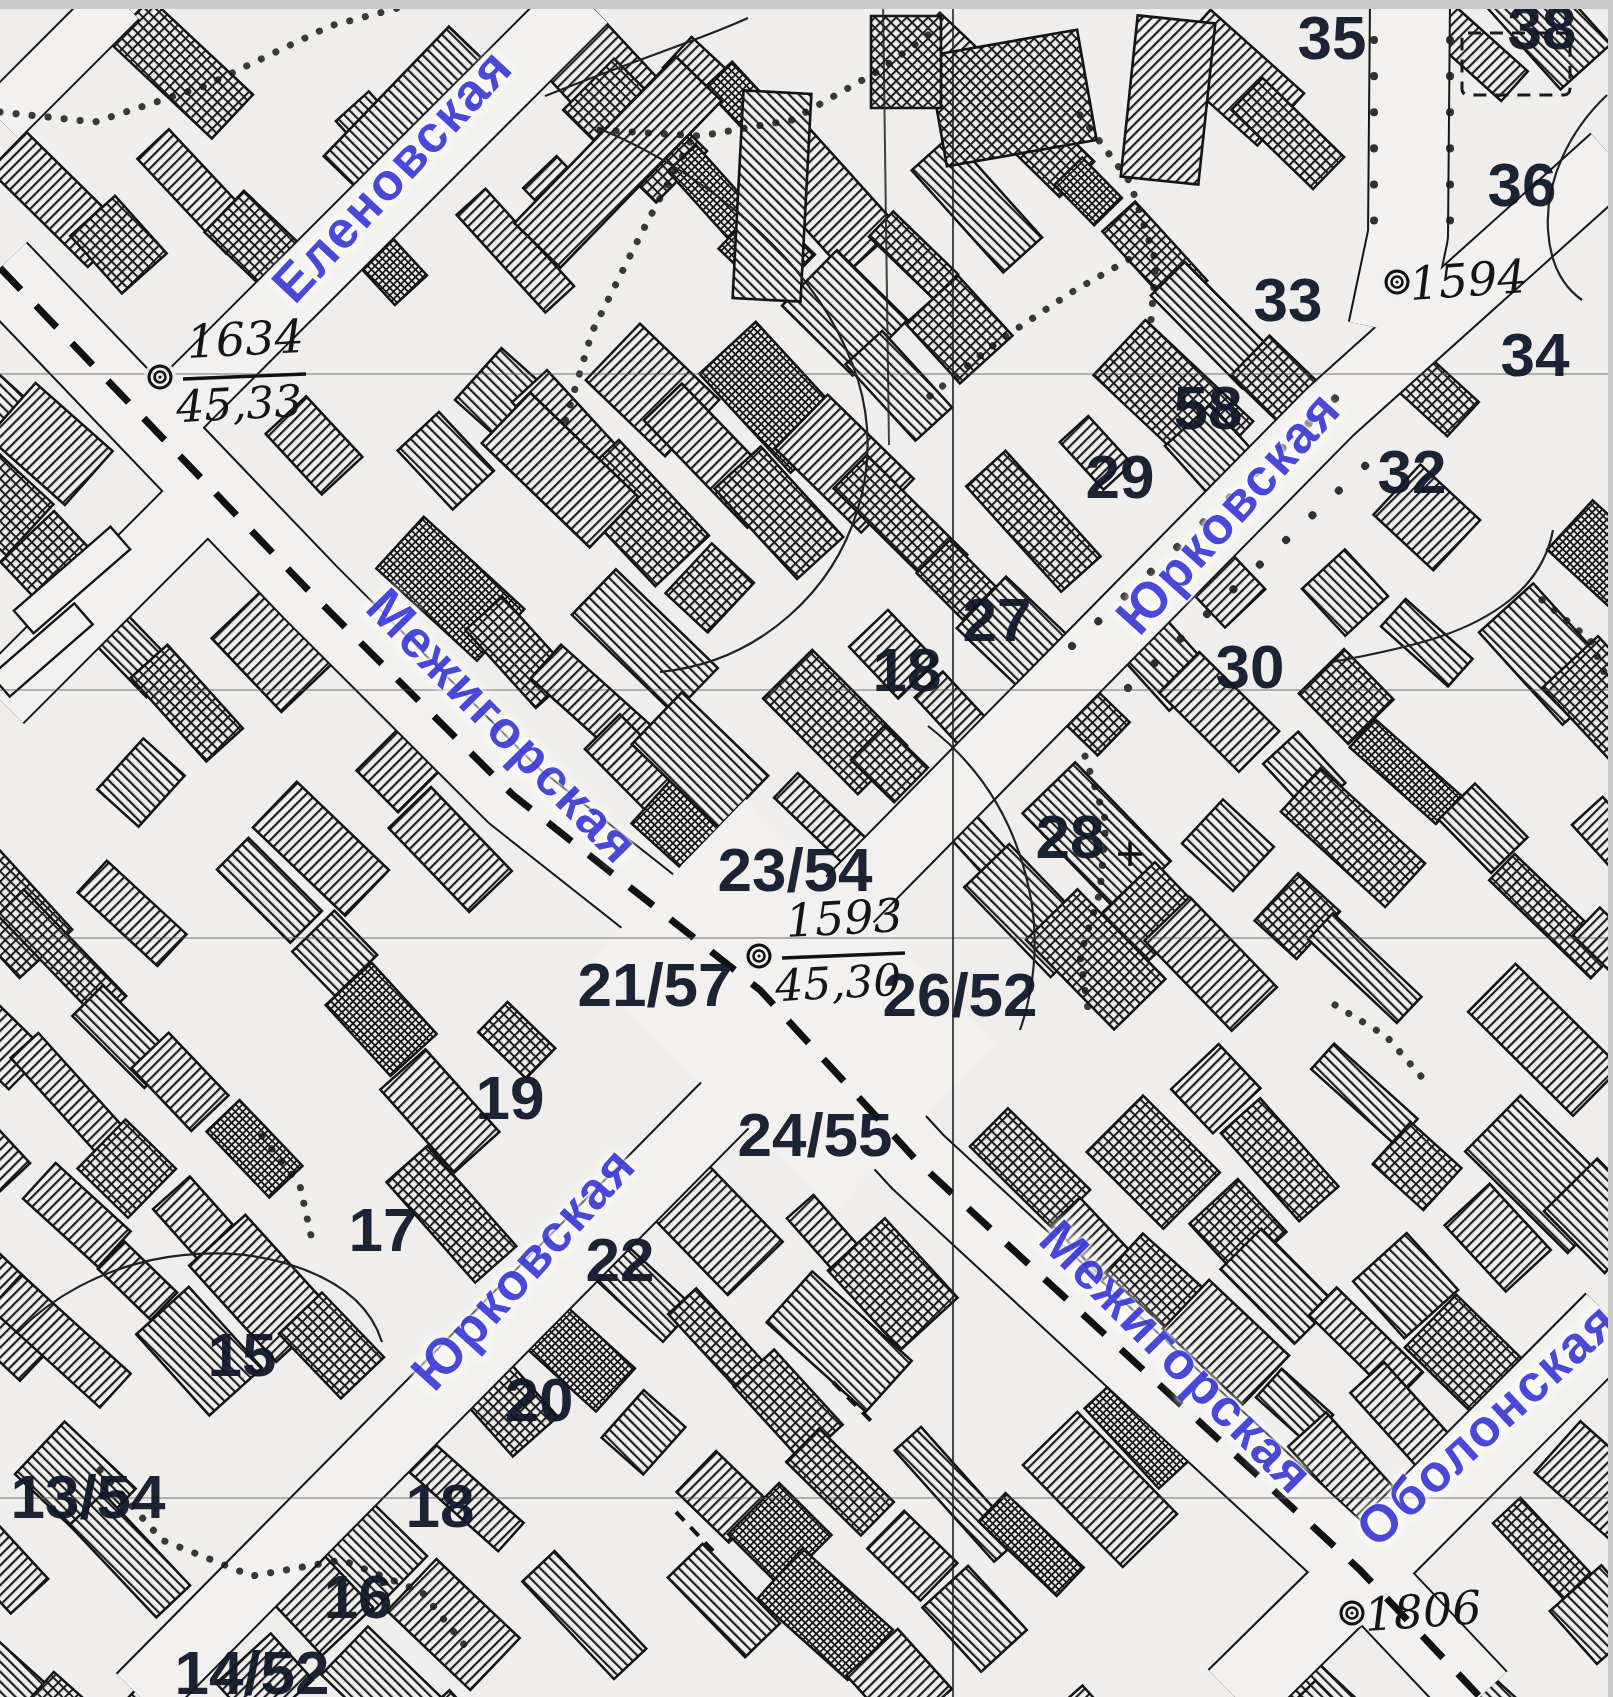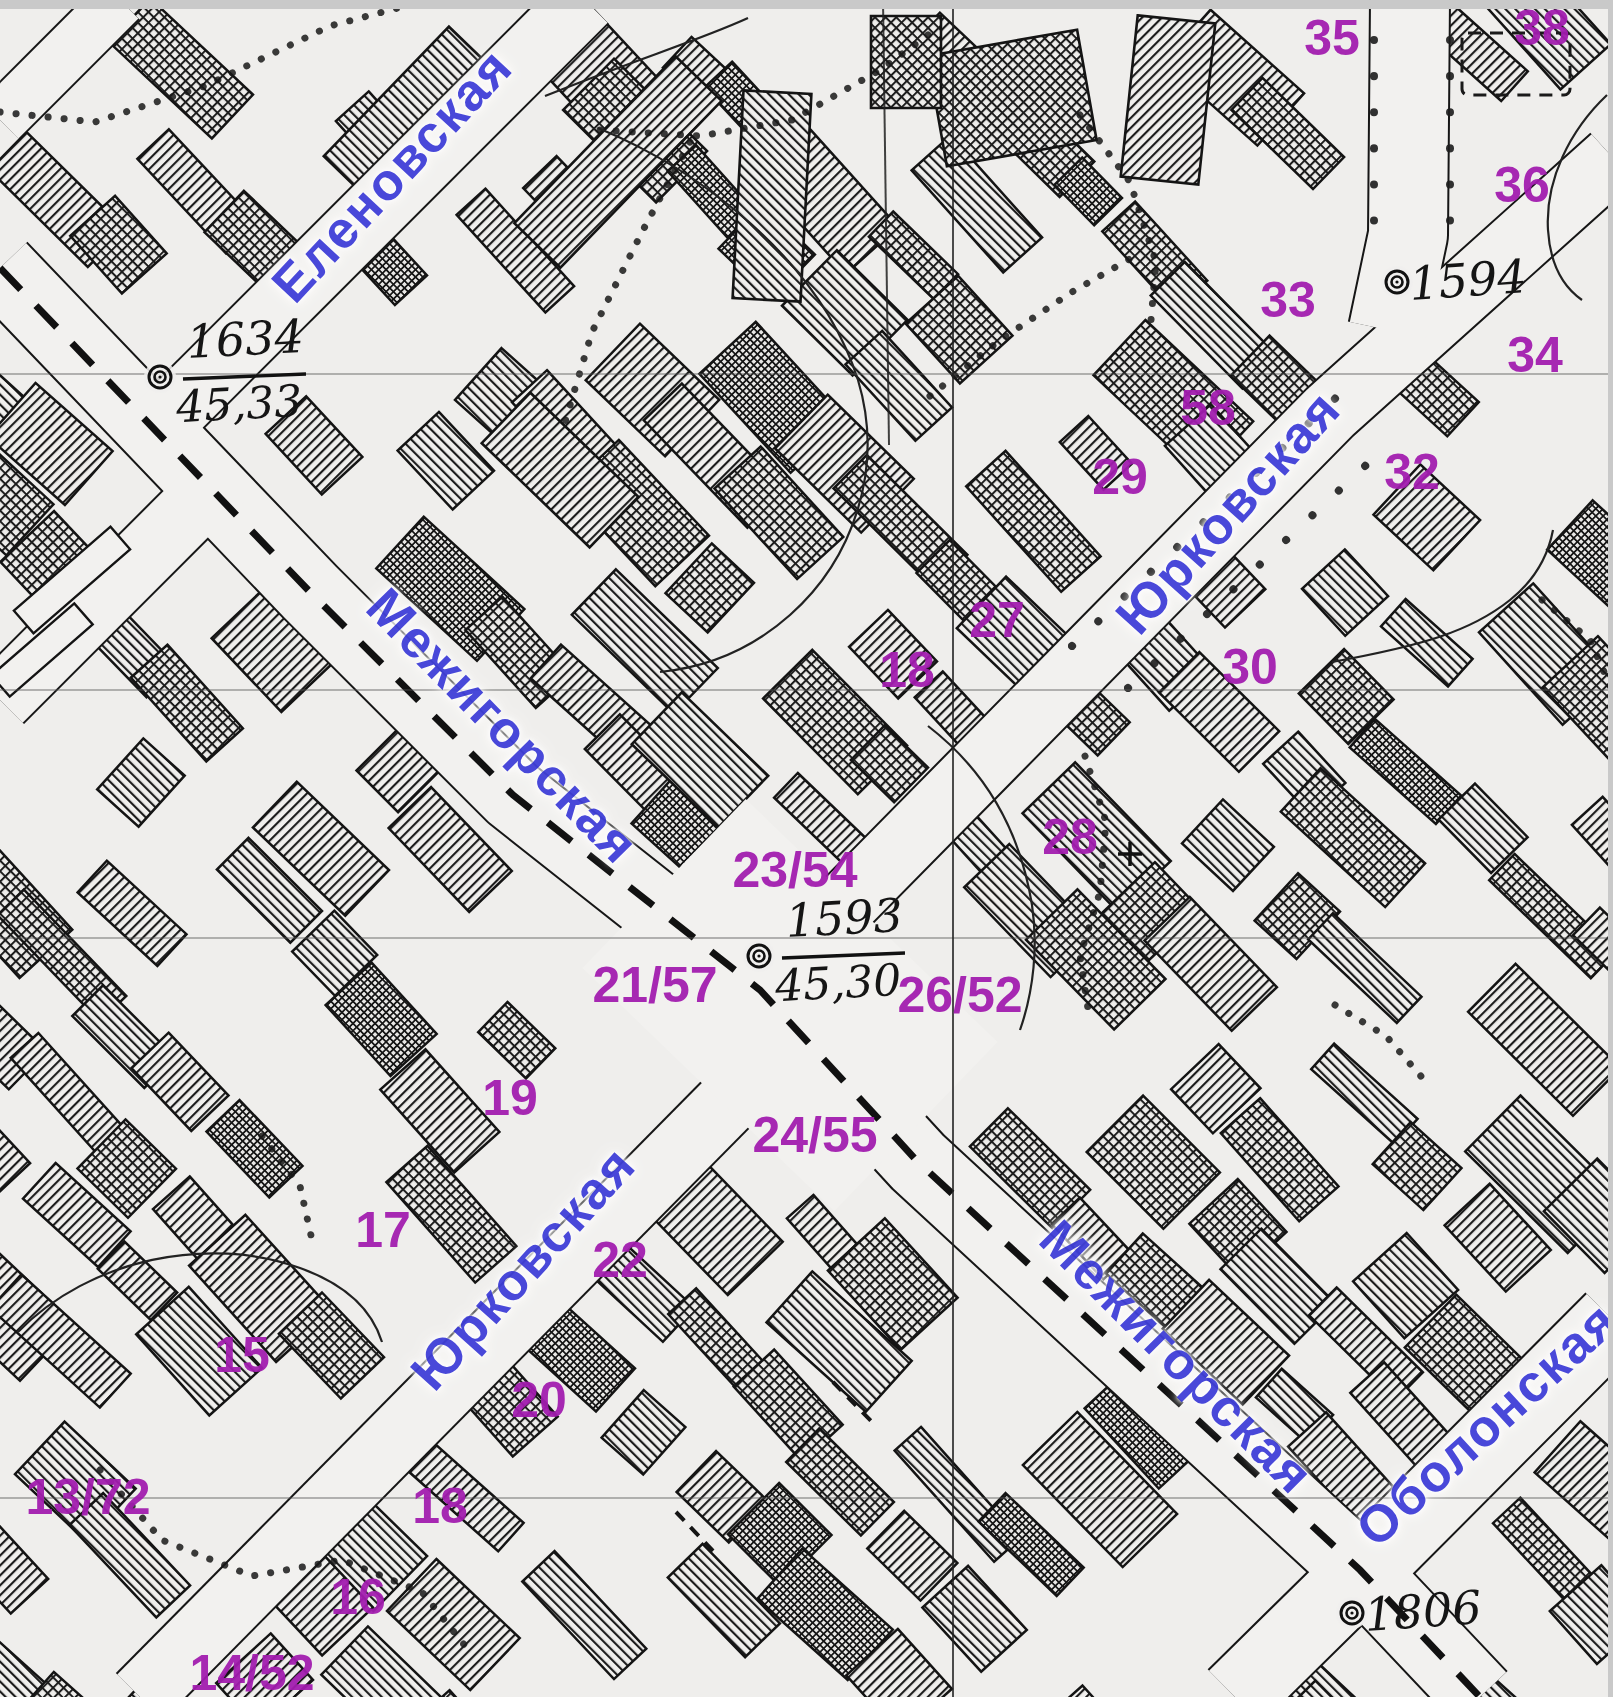--- a/index.html
+++ b/index.html
@@ -3,22 +3,22 @@
 <meta charset="utf-8">
 <style>
   html,body{margin:0;padding:0;background:#888;}
   #stage{
     position:relative;width:1613px;height:1697px;overflow:hidden;
     background:#efeeec;font-family:"Liberation Sans",sans-serif;
   }
   #map-svg{position:absolute;left:0;top:0;}
   #labels-layer{position:absolute;left:0;top:0;width:100%;height:100%;pointer-events:none;}
   .house-number{
-    position:absolute;font-weight:bold;font-size:50px;line-height:1;
-    color:#a21caf;opacity:.94;white-space:nowrap;
+    position:absolute;font-weight:bold;font-size:62px;line-height:1;
+    color:#0f172a;opacity:.94;white-space:nowrap;
     transform:translate(-50%,-50%);
   }
   .street-name{
     position:absolute;font-weight:bold;font-size:52px;line-height:1;
     color:#4040d8;opacity:.95;white-space:nowrap;letter-spacing:2px;
     text-shadow:0 0 8px rgba(255,255,255,.95),0 0 14px rgba(255,255,255,.9),0 0 4px rgba(255,255,255,.9);
   }
   .bench-text{font-family:"DejaVu Serif",serif;font-style:italic;fill:#151515;}
   .edge-strip{position:absolute;background:#c9c9c9;}
 </style>
@@ -361,21 +361,21 @@
       <div class="house-number" style="left: 1070px; top: 837px;">28</div>
       <div class="house-number" style="left: 795px; top: 870px;">23/54</div>
       <div class="house-number" style="left: 655px; top: 985px;">21/57</div>
       <div class="house-number" style="left: 960px; top: 995px; text-align: right;">26/52</div>
       <div class="house-number" style="left: 510px; top: 1098px;">19</div>
       <div class="house-number" style="left: 815px; top: 1135px;">24/55</div>
       <div class="house-number" style="left: 383px; top: 1230px;">17</div>
       <div class="house-number" style="left: 620px; top: 1260px;">22</div>
       <div class="house-number" style="left: 242px; top: 1355px;">15</div>
       <div class="house-number" style="left: 525px; top: 1400px; margin-left: 14px;">20</div>
-      <div class="house-number" style="left: 88px; top: 1497px;">13/72</div>
+      <div class="house-number" style="left: 88px; top: 1497px;">13/54</div>
       <div class="house-number" style="left: 440px; top: 1506px;">18</div>
       <div class="house-number" style="left: 358px; top: 1597px;">16</div>
       <div class="house-number" style="left: 252px; top: 1673px;">14/52</div>
     </div>
 
   <div class="edge-strip" style="left:0;top:0;width:1613px;height:9px;"></div>
   <div class="edge-strip" style="right:0;top:0;width:5px;height:1697px;"></div>
 </div>
 
 </body></html>

